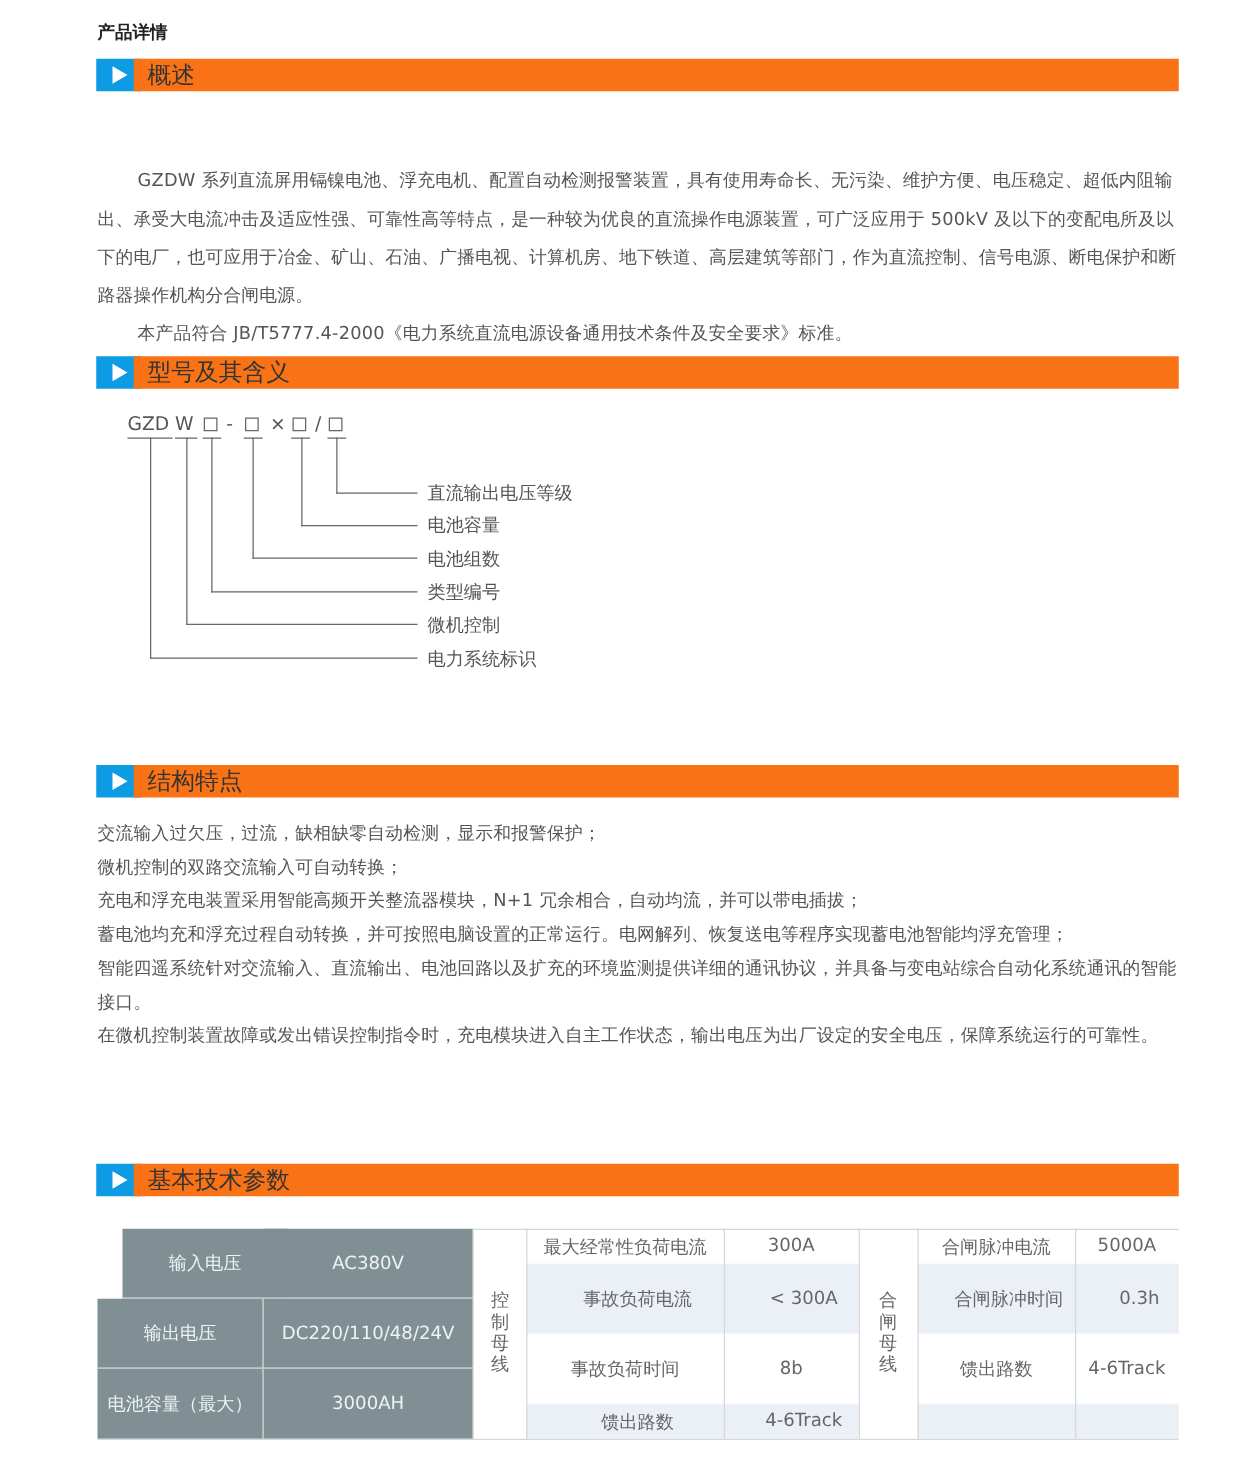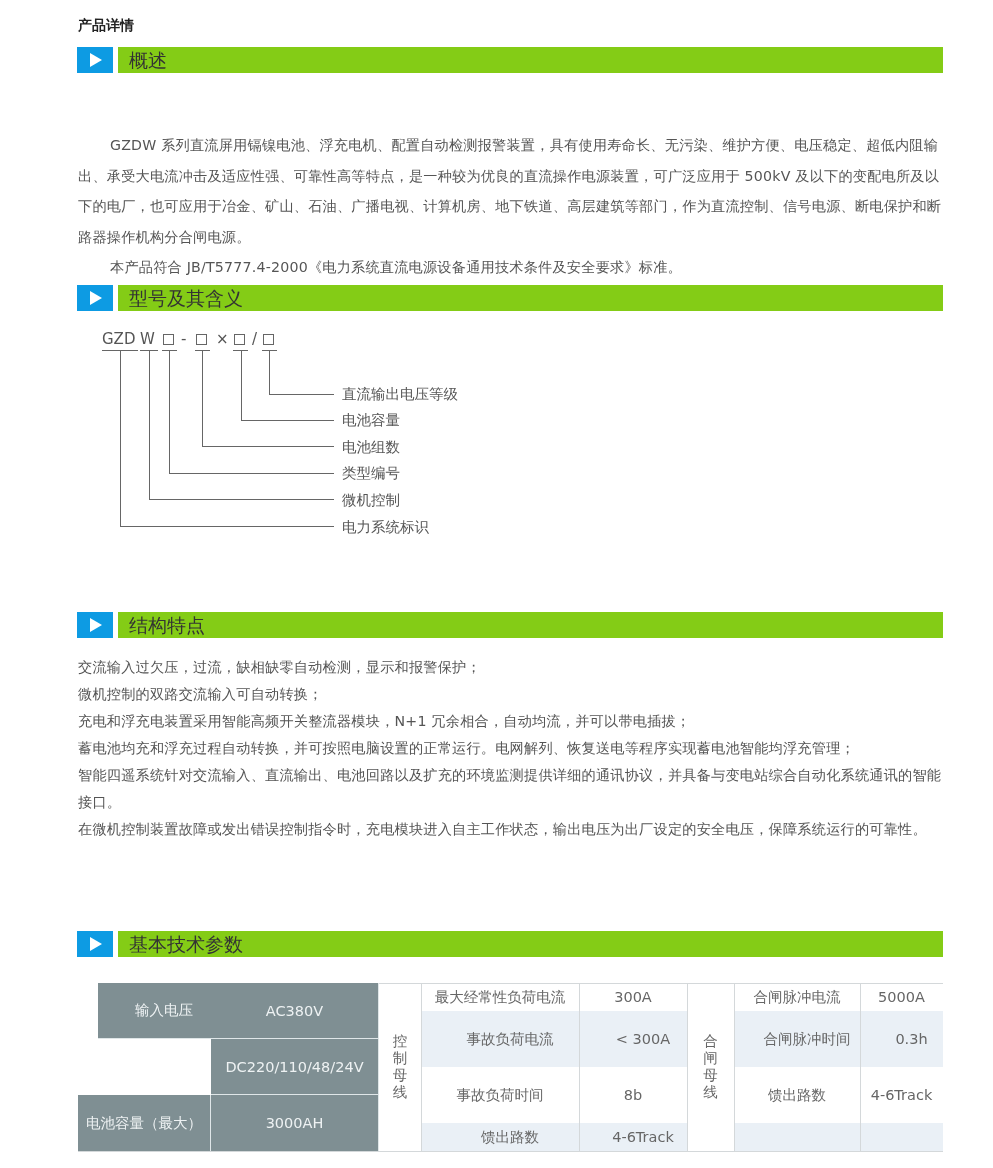--- a/index.html
+++ b/index.html
@@ -3,21 +3,21 @@
 <meta charset="utf-8">
 <style>
   html, body { margin: 0; padding: 0; background: #ffffff; }
   body { width: 993px; height: 1168px; position: relative; overflow: hidden;
          font-family: "DejaVu Sans", "Liberation Sans", sans-serif; color: #555; }
   .page-title { position: absolute; left: 78px; top: 17px; font-size: 14px; font-weight: bold; color: #222; }
   .sec-head { position: absolute; left: 77px; width: 866px; height: 26px; }
   .sec-head .arrow-box { position: absolute; left: 0; top: 0; width: 36px; height: 26px; background: #0d9be3; }
   .sec-head .arrow-box::after { content: ""; position: absolute; left: 13px; top: 6px;
        border-left: 12px solid #fff; border-top: 7px solid transparent; border-bottom: 7px solid transparent; }
-  .sec-head .bar { position: absolute; left: 41px; top: 0; right: 0; height: 26px; background: #84cc16; }
+  .sec-head .bar { position: absolute; left: 30px; top: 0; right: 0; height: 26px; background: #f97316; }
   .sec-head .bar span { position: absolute; left: 11px; top: 1px; font-size: 19px; color: #333; line-height: 24px; }
   .para { position: absolute; left: 78px; width: 866px; font-size: 14.2px; line-height: 30.6px; color: #555; letter-spacing: 0.2px; }
   .para p { margin: 0; }
   .indent { text-indent: 32px; }
   .feat { position: absolute; left: 78px; width: 866px; font-size: 14.2px; line-height: 27px; color: #555; letter-spacing: 0.2px; }
   .feat p { margin: 0; }
 
   
   .model { position: absolute; left: 100px; top: 328px; width: 400px; height: 230px; font-size: 15px; color: #555; }
   .model .code-char { position: absolute; top: 2px; }
@@ -122,20 +122,21 @@
   <div class="arrow-box"></div>
   <div class="bar">
       <span>基本技术参数</span>
     </div>
 </div>
 
 <div class="spec">
 
   <div class="cell g" style="left:0; top:0; width:133px; height:56px;margin-left:20px;">输入电压</div>
   <div class="cell g" style="left:133px; top:0; width:168px; height:56px;">AC380V</div>
+  <div class="cell g" style="left:0; top:56px; width:133px; height:56px;">输出电压</div>
   <div class="cell g" style="left:133px; top:56px; width:168px; height:56px;">DC220/110/48/24V</div>
   <div class="cell g" style="left:0; top:112px; width:133px; height:56px; border-bottom:none;">电池容量（最大）</div>
   <div class="cell g" style="left:133px; top:112px; width:168px; height:56px; border-bottom:none;">3000AH</div>
 
   <div class="cell w vert" style="left:301px; top:0; width:42px; height:168px;">
     <span style="width:15px; word-break:break-all;">控制母线</span>
   </div>
   <div class="cell w" style="left:343px; top:0; width:158px; height:28px;">最大经常性负荷电流</div>
   <div class="cell w" style="left:501px; top:0; width:108px; height:28px;">300A</div>
   <div class="cell b" style="left:343px; top:28px; width:158px; height:56px;">事故负荷电流</div>

